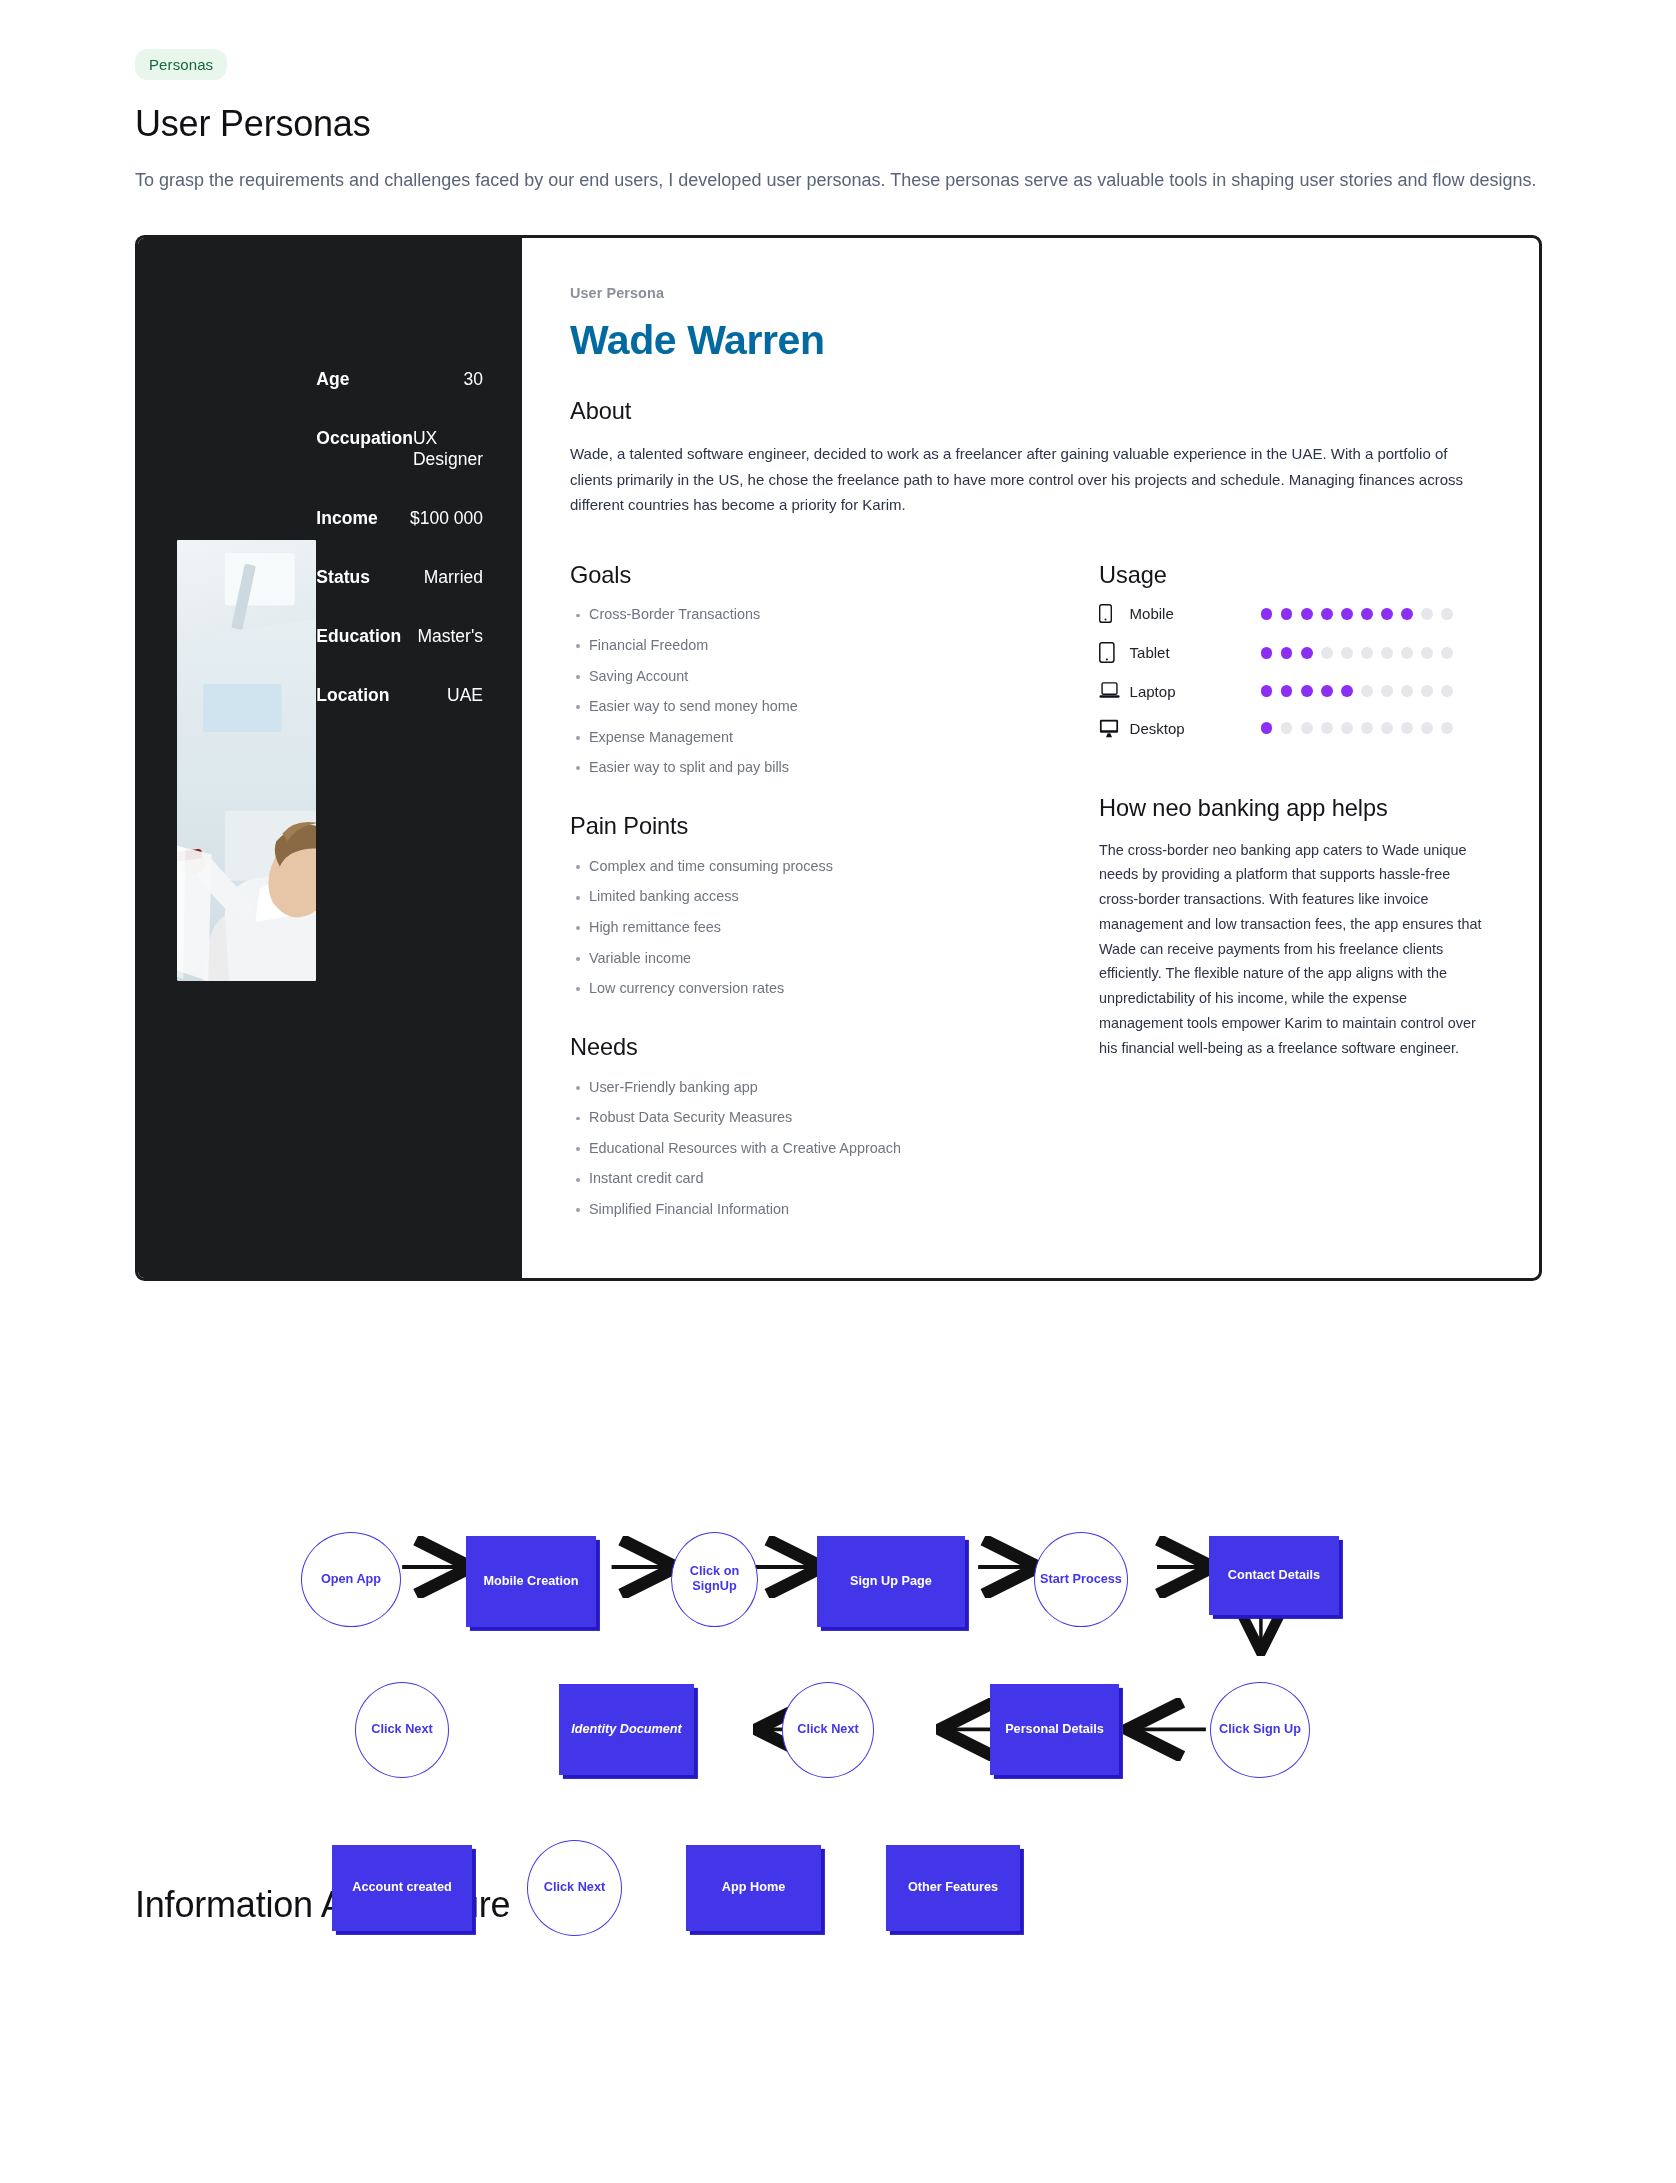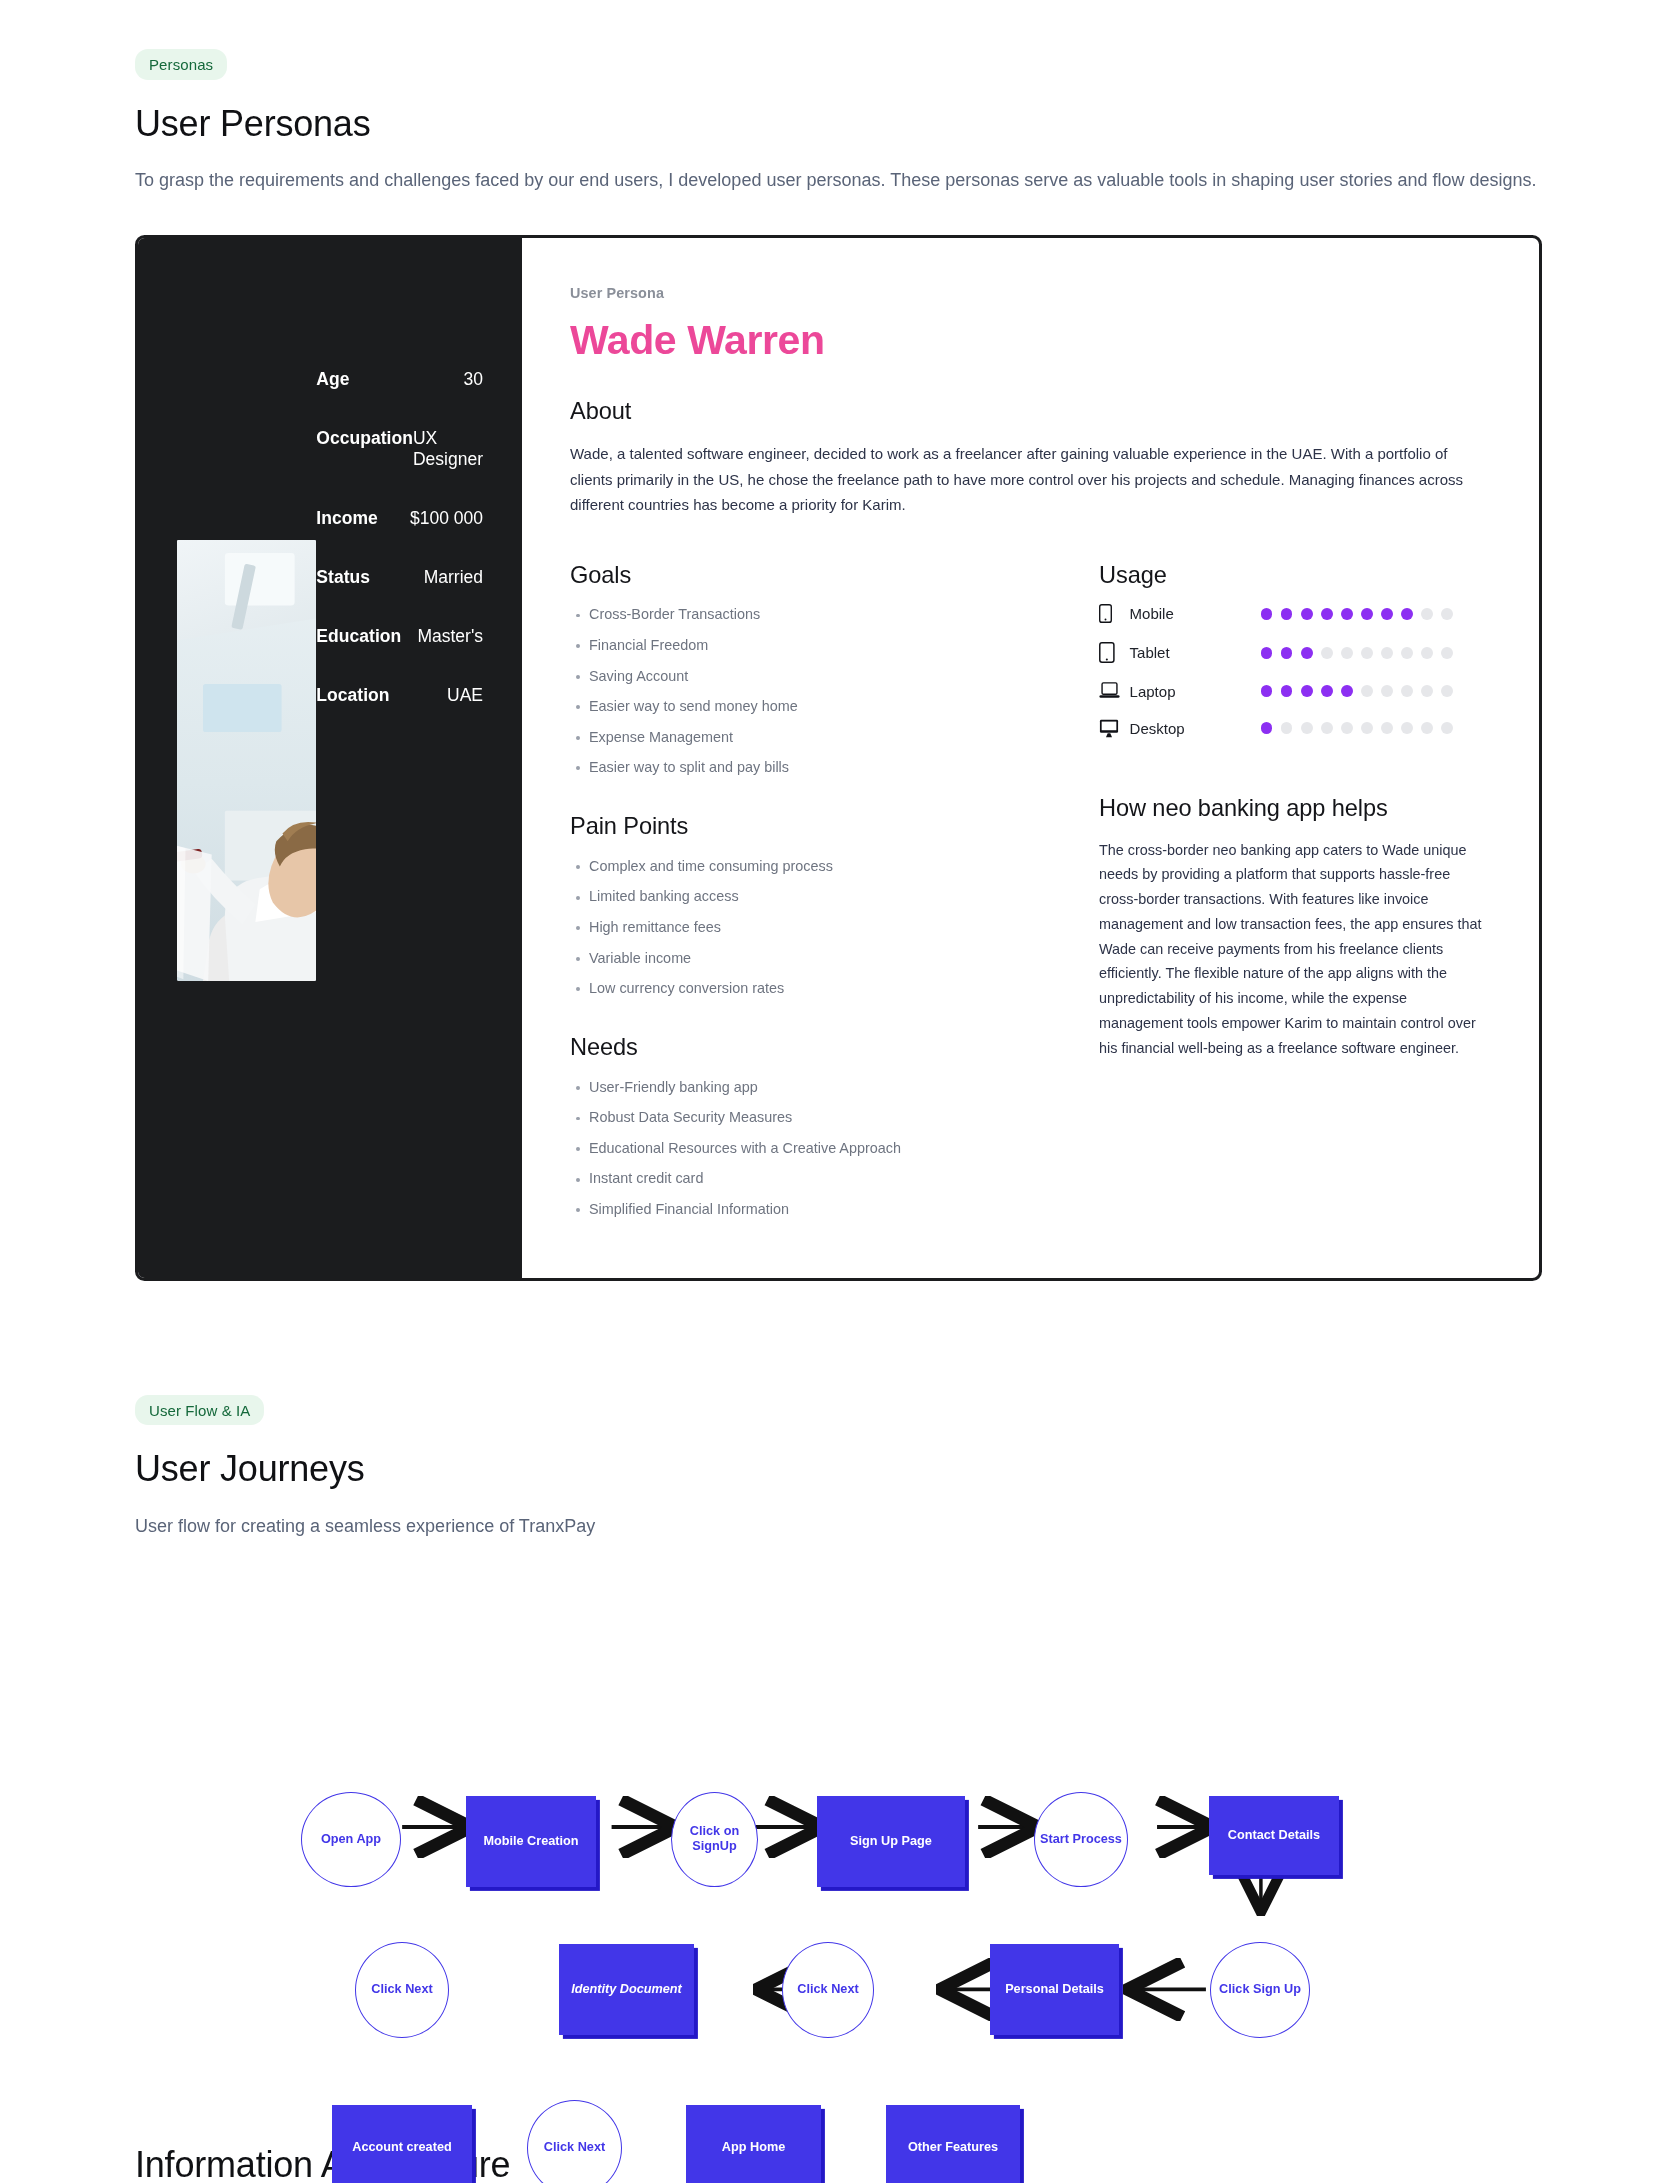--- a/index.html
+++ b/index.html
@@ -85,21 +85,21 @@
   .attr-val { font-size: 17.5px; font-weight: 400; }
 
   .persona-right {
     flex: 1 1 auto;
     padding: 47px 52px 48px 48px;
   }
   .eyebrow { font-size: 14.4px; color: #8a8f99; font-weight: 700; letter-spacing: 0.1px; }
   .persona-name {
     font-size: 41px;
     font-weight: 700;
-    color: #ec4899;
+    color: #0369a1;
     margin-top: 15.7px;
     letter-spacing: -0.4px;
   }
   .block-h {
     font-size: 23.6px;
     font-weight: 400;
     color: #141519;
     margin-top: 34px;
     margin-bottom: 15.7px;
     letter-spacing: -0.1px;
@@ -406,25 +406,20 @@
             </span>
           </div>
 
           <div class="block-h" style="margin-top:57px;">How neo banking app helps</div>
           <div class="help-body">The cross-border neo banking app caters to Wade unique needs by providing a platform that supports hassle-free cross-border transactions. With features like invoice management and low transaction fees, the app ensures that Wade can receive payments from his freelance clients efficiently. The flexible nature of the app aligns with the unpredictability of his income, while the expense management tools empower Karim to maintain control over his financial well-being as a freelance software engineer.</div>
         </div>
       </div>
     </div>
   </div>
 
-  <div class="section" style="padding-top:114px;">
-    <span class="pill">User Flow &amp; IA</span>
-    <h2 class="sec-title">User Journeys</h2>
-    <p class="sec-desc">User flow for creating a seamless experience of TranxPay</p>
-  </div>
 
   <div class="flow-wrap">
     <svg width="1677" height="480" aria-hidden="true" viewBox="0 0 3840 1100">
       <defs>
         <marker id="ar" markerWidth="16" markerHeight="16" refX="13" refY="8" orient="auto">
           <path d="M1,1 L15,8 L1,15" fill="none" stroke="#111" stroke-width="3.2"></path>
         </marker>
         <marker id="arl" markerWidth="16" markerHeight="16" refX="13" refY="8" orient="auto">
           <path d="M1,1 L15,8 L1,15" fill="none" stroke="#111" stroke-width="3.2"></path>
         </marker>

